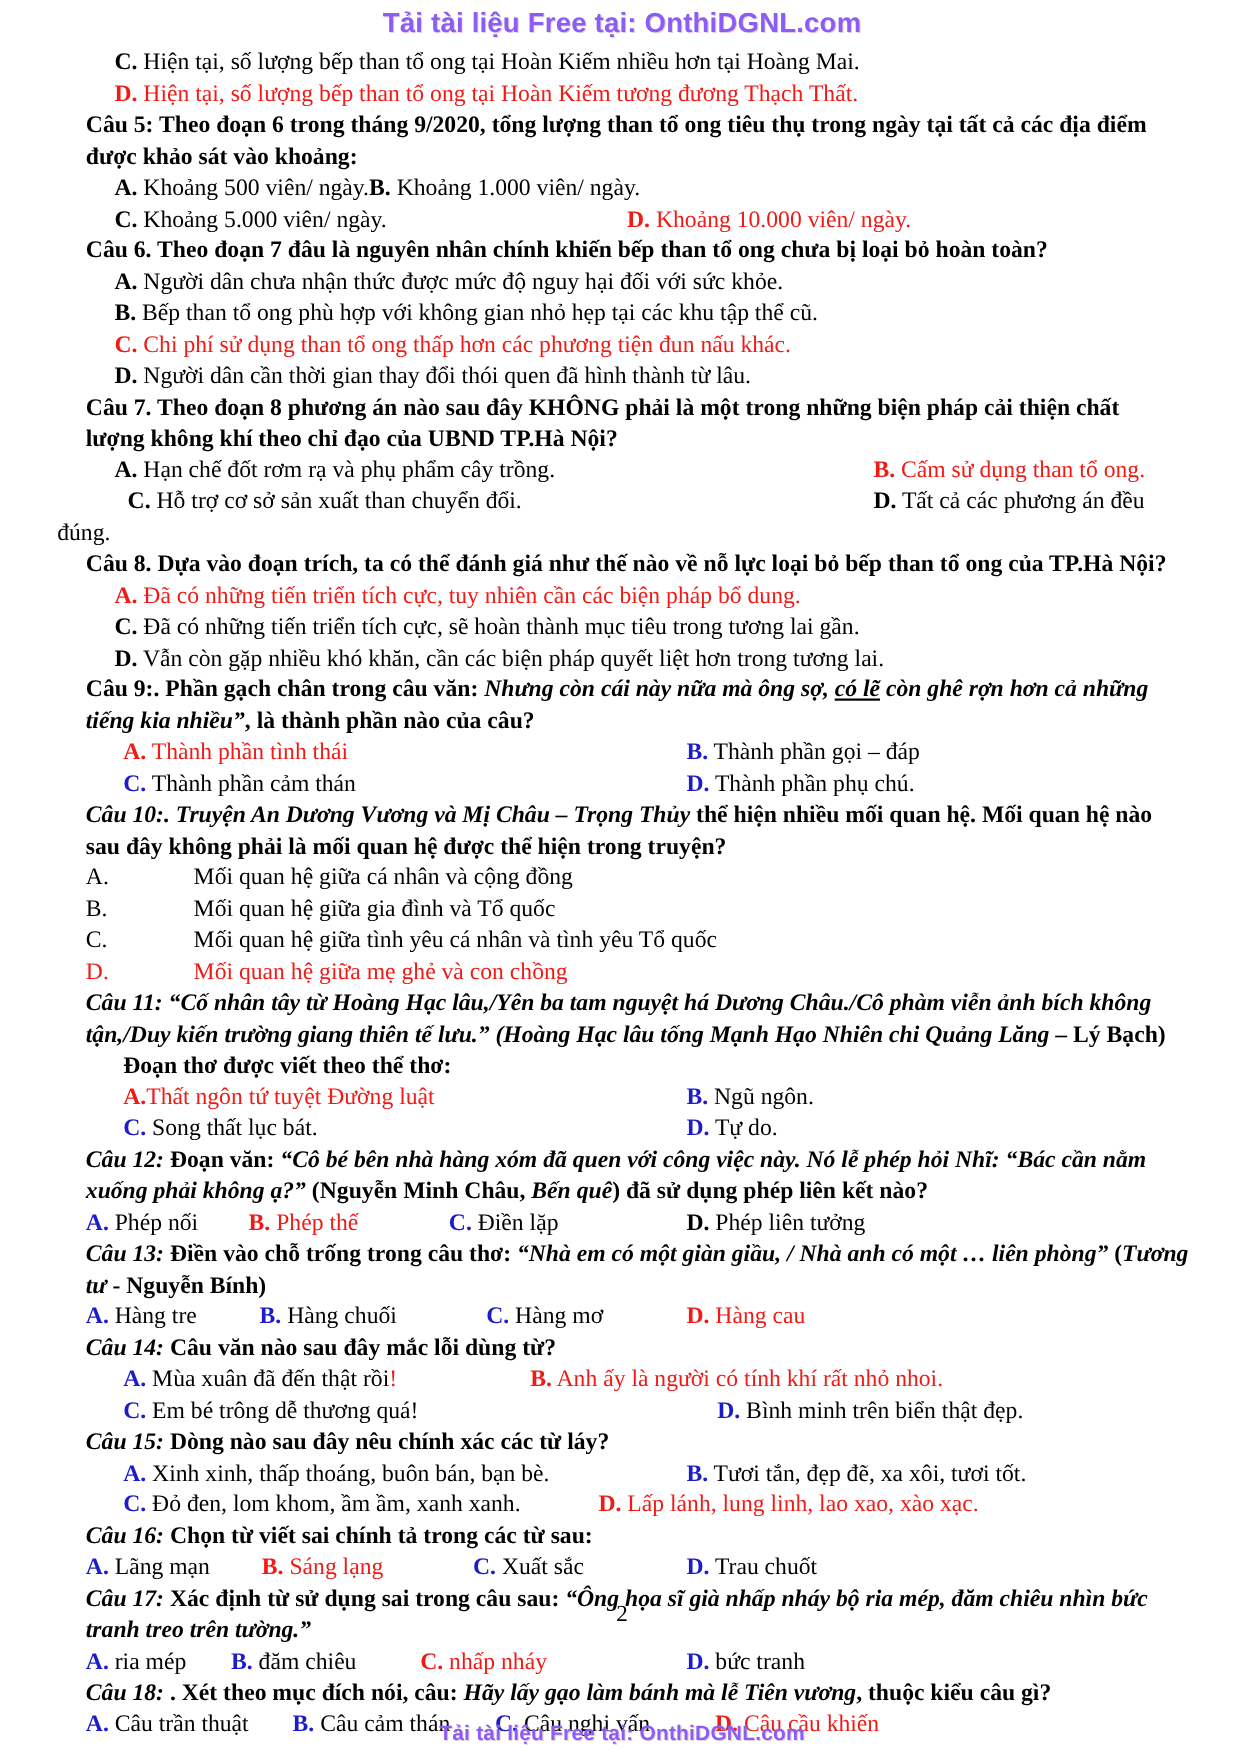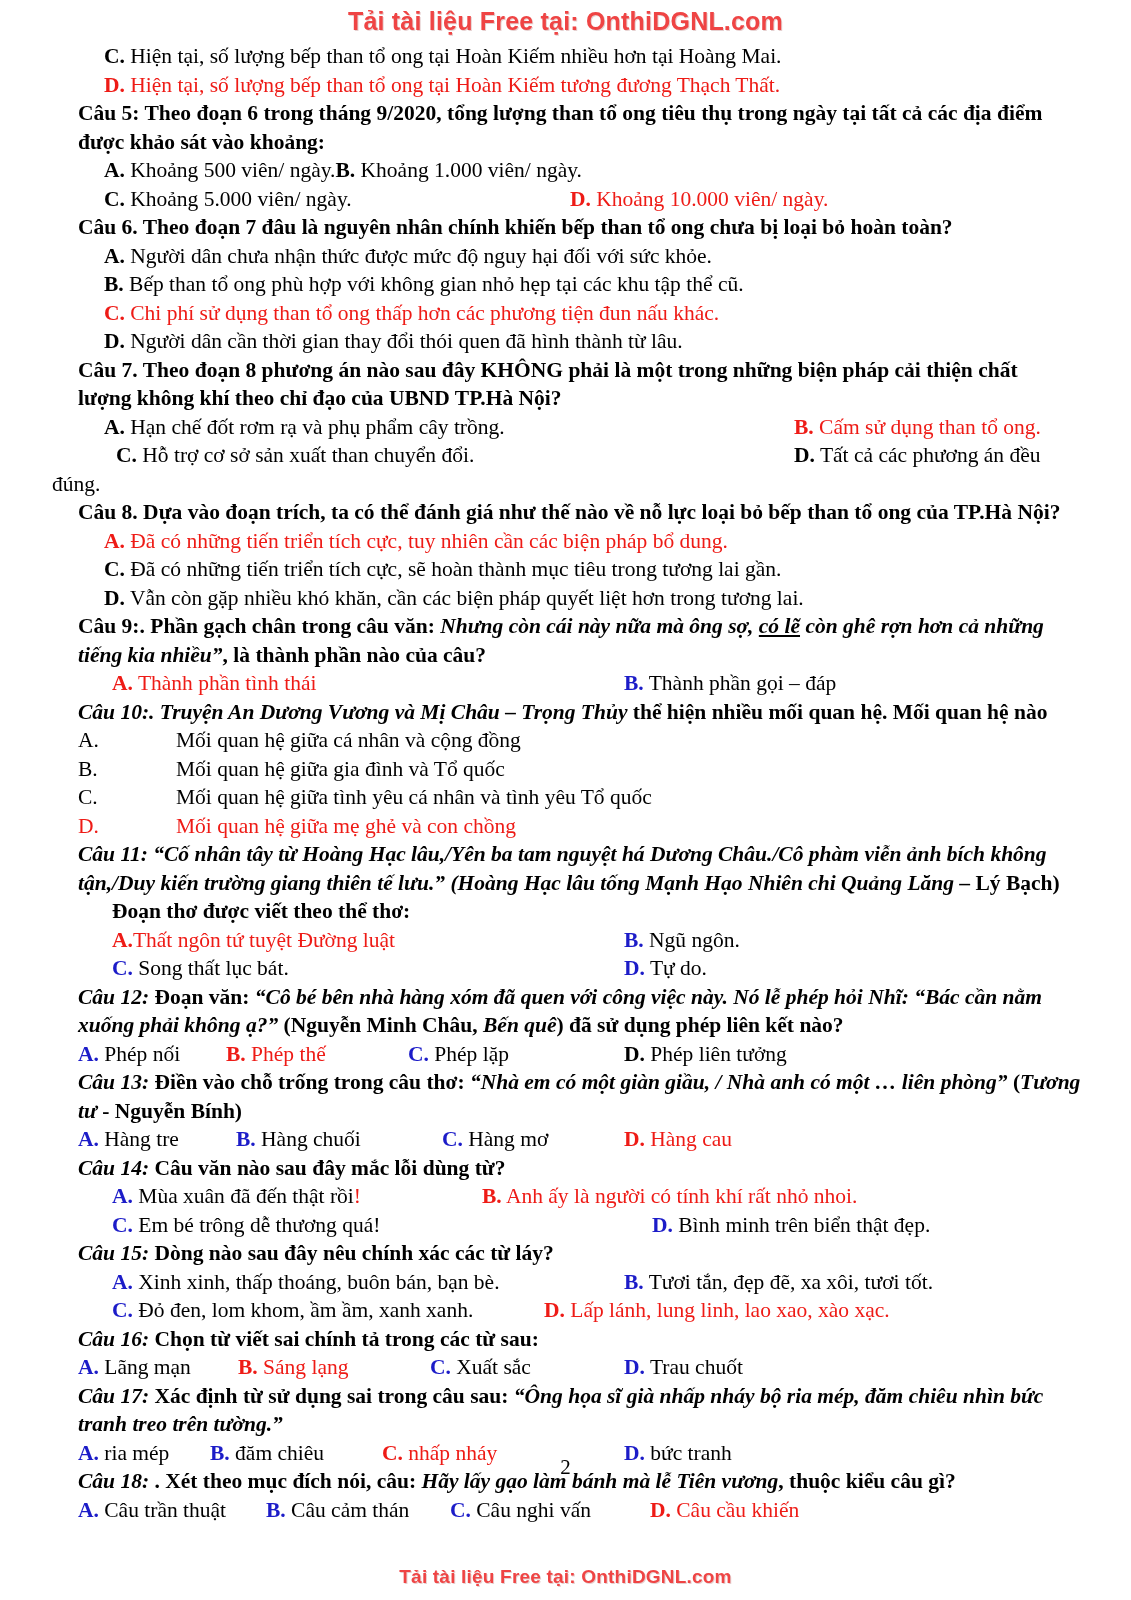--- a/index.html
+++ b/index.html
@@ -21,21 +21,21 @@
     width: 1131px;
     height: 1600px;
     box-sizing: border-box;
   }
 
   
   .banner {
     text-align: center;
     font-family: "Liberation Sans", "DejaVu Sans", sans-serif;
     font-weight: bold;
-    color: #ef4444;
+    color: #8b5cf6;
     letter-spacing: 0.2px;
     text-shadow: 1px 1px 0 rgba(200,150,150,0.45);
     white-space: nowrap;
   }
   .banner-top {
     font-size: 25px;
     padding-top: 7px;
     line-height: 28px;
   }
   .banner-bottom {
@@ -222,23 +222,36 @@
     <div class="opt-row">
       <span class="opt indent2" style="left:0">
         <span class="lbl-red">A.</span>
         <span class="red">Thành phần tình thái</span>
       </span>
       <span class="opt" style="left:546px">
         <span class="lbl-blue">B.</span>
         <span>Thành phần gọi – đáp</span>
       </span>
     </div>
+    <div class="opt-row">
+      <span class="opt indent2" style="left:0">
+        <span class="lbl-blue">C.</span>
+        <span>Thành phần cảm thán</span>
+      </span>
+      <span class="opt" style="left:546px">
+        <span class="lbl-blue">D.</span>
+        <span>Thành phần phụ chú.</span>
+      </span>
+    </div>
 
     <div class="line q-stem">
       <span class="q-num ital">Câu 10:.</span><span class="bi"> Truyện An Dương Vương và Mị Châu – Trọng Thủy</span><span> thể hiện nhiều mối quan hệ. Mối quan hệ nào</span>
+    </div>
+    <div class="line q-stem">
+      <span>sau đây không phải là mối quan hệ được thể hiện trong truyện?</span>
     </div>
     <div class="opt-row">
       <span class="opt" style="left:0">A.</span>
       <span class="opt" style="left:98px">Mối quan hệ giữa cá nhân và cộng đồng</span>
     </div>
     <div class="opt-row">
       <span class="opt" style="left:0">B.</span>
       <span class="opt" style="left:98px">Mối quan hệ giữa gia đình và Tổ quốc</span>
     </div>
     <div class="opt-row">
@@ -289,21 +302,21 @@
       <span class="opt" style="left:0">
         <span class="lbl-blue">A.</span>
         <span>Phép nối</span>
       </span>
       <span class="opt" style="left:148px">
         <span class="lbl-red">B.</span>
         <span class="red">Phép thế</span>
       </span>
       <span class="opt" style="left:330px">
         <span class="lbl-blue">C.</span>
-        <span>Phép lặp</span>
+        <span>Điền lặp</span>
       </span>
       <span class="opt" style="left:546px">
         <span class="lbl">D.</span>
         <span>Phép liên tưởng</span>
       </span>
     </div>
 
     <div class="line q-stem">
       <span class="q-num ital">Câu 13:</span><span> Điền vào chỗ trống trong câu thơ: </span><span class="bi">“Nhà em có một giàn giầu, / Nhà anh có một … liên phòng”</span><span> (</span><span class="bi">Tương</span>
     </div>

